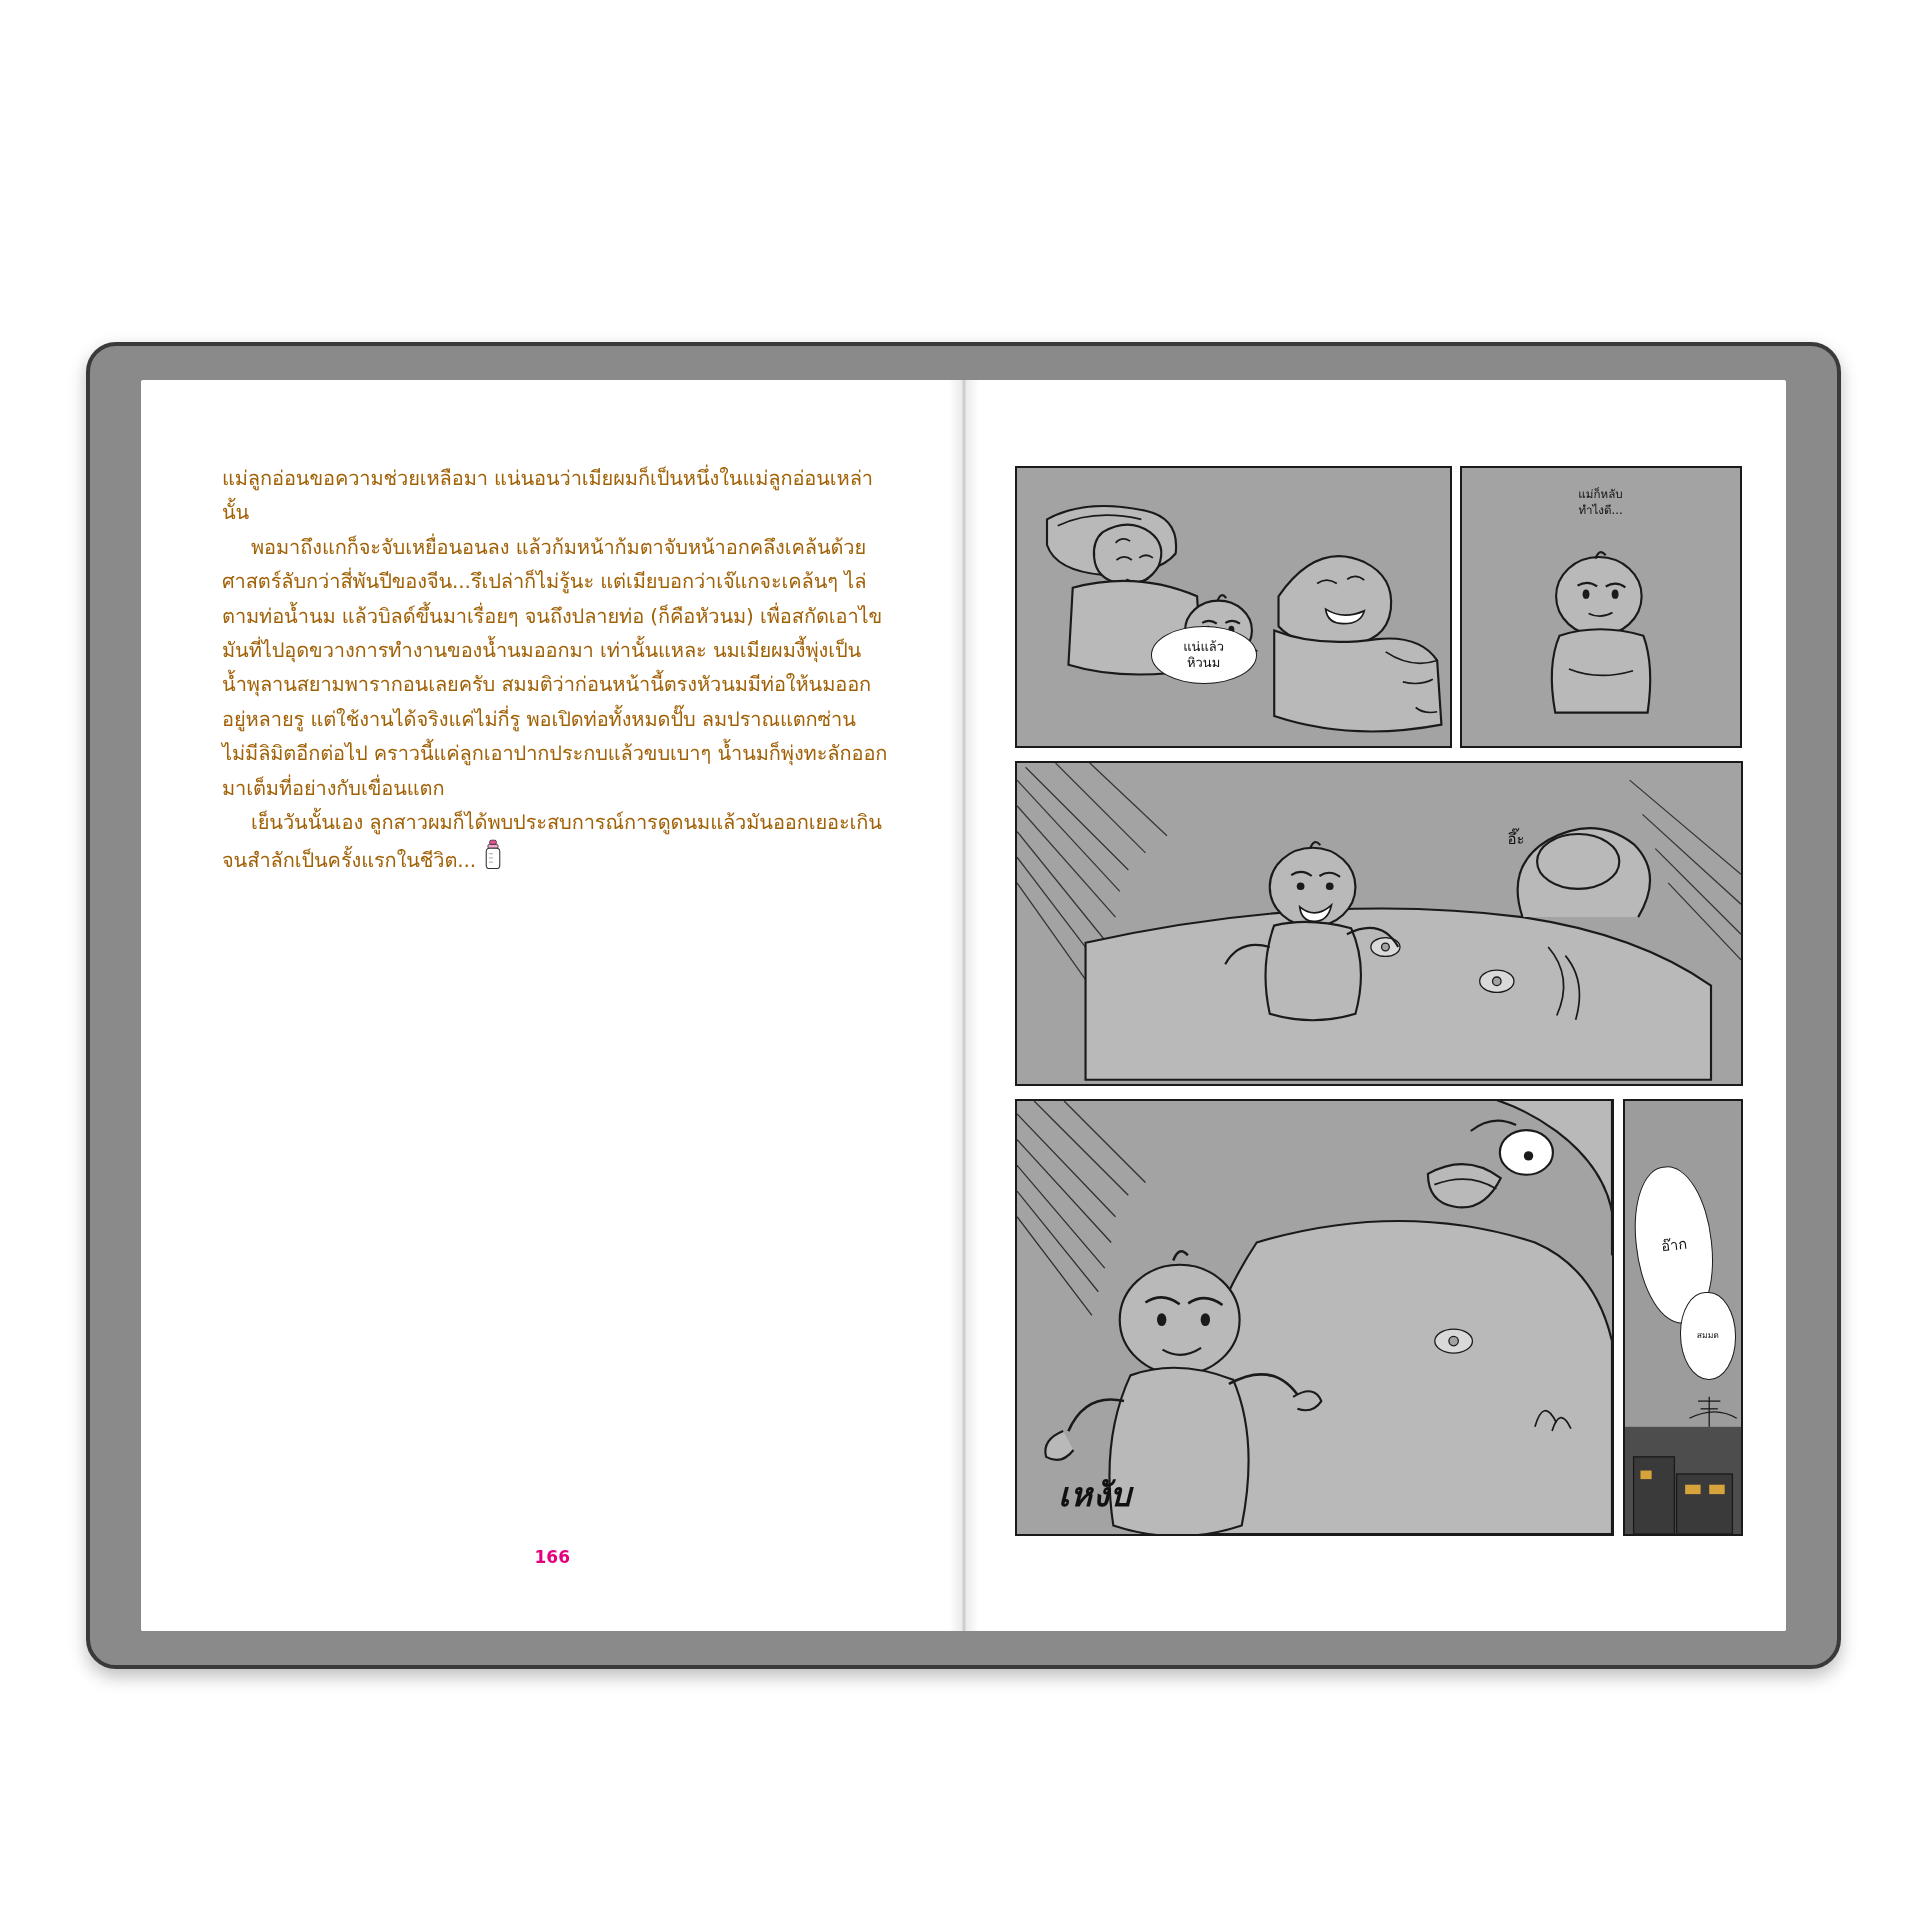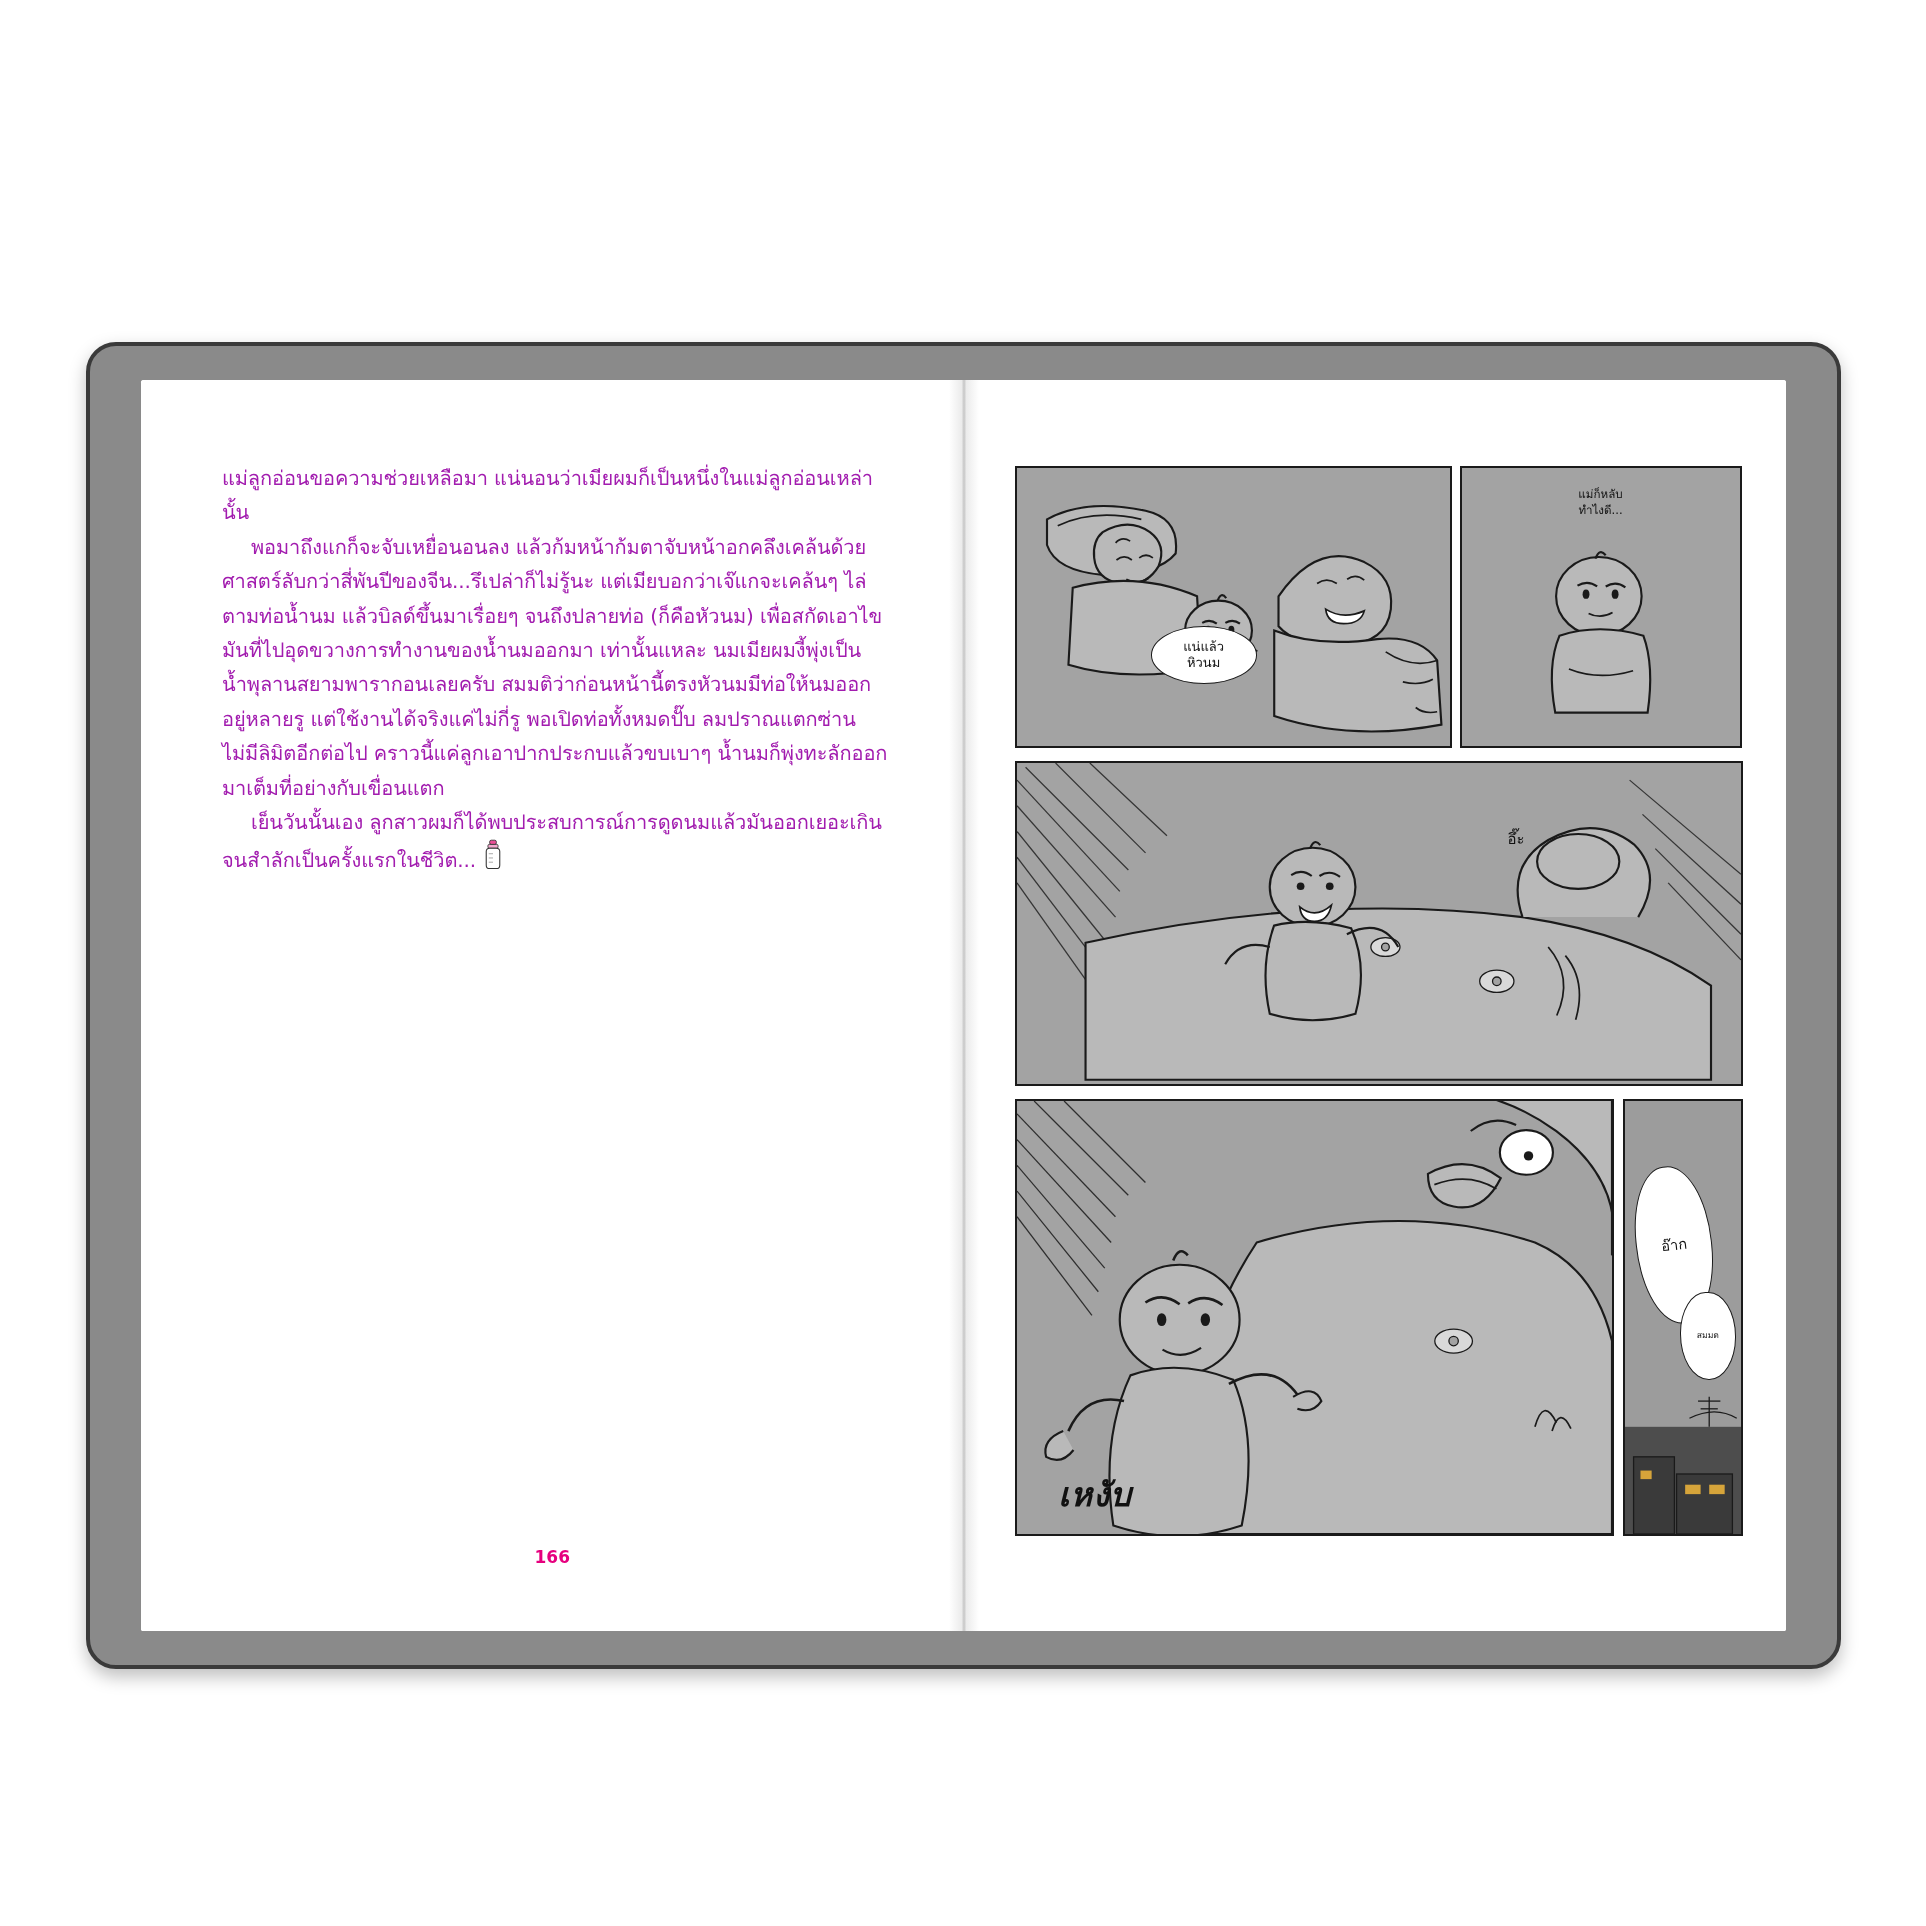--- a/index.html
+++ b/index.html
@@ -72,21 +72,21 @@
       rgba(190,190,190,0.30) 58%,
       rgba(255,255,255,0) 100%);
     pointer-events: none;
   }
 
   
   .body-text {
     font-family: "DejaVu Sans", sans-serif;
     font-size: 20px;
     line-height: 1.72;
-    color: #a21caf;
+    color: #a16207;
     letter-spacing: -0.1px;
   }
   .body-text p {
     margin: 0 0 0 0;
   }
   .indent {
     text-indent: 29px;
   }
   .bottle-icon {
     display: inline-block;

